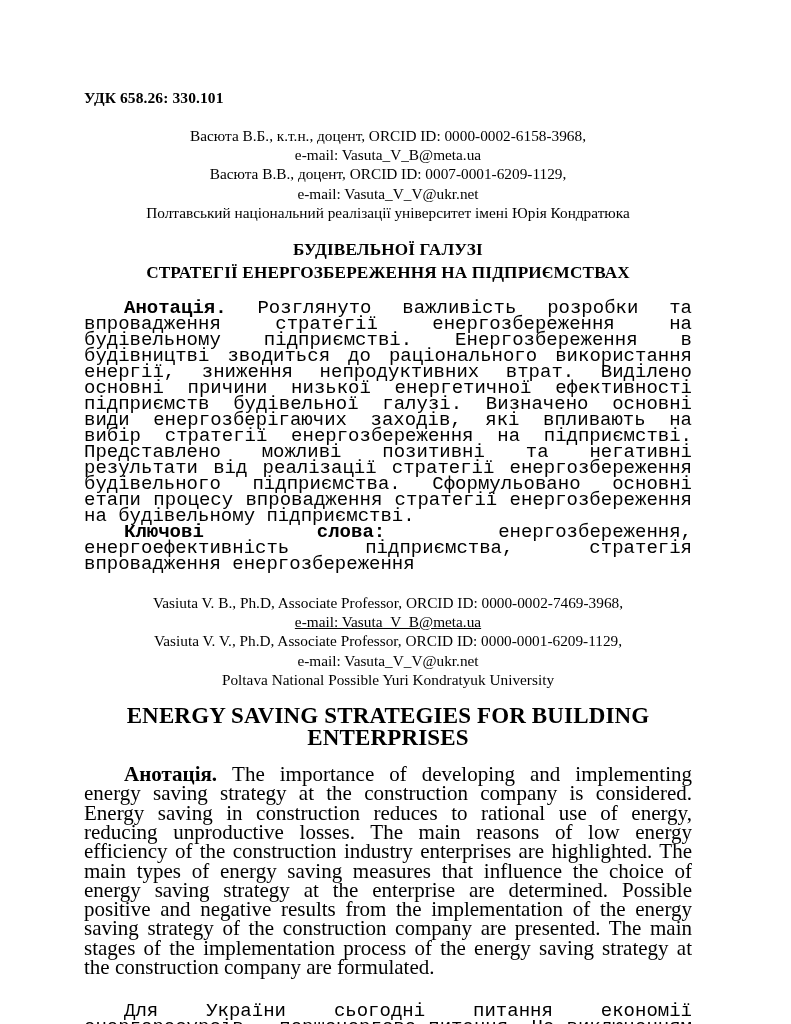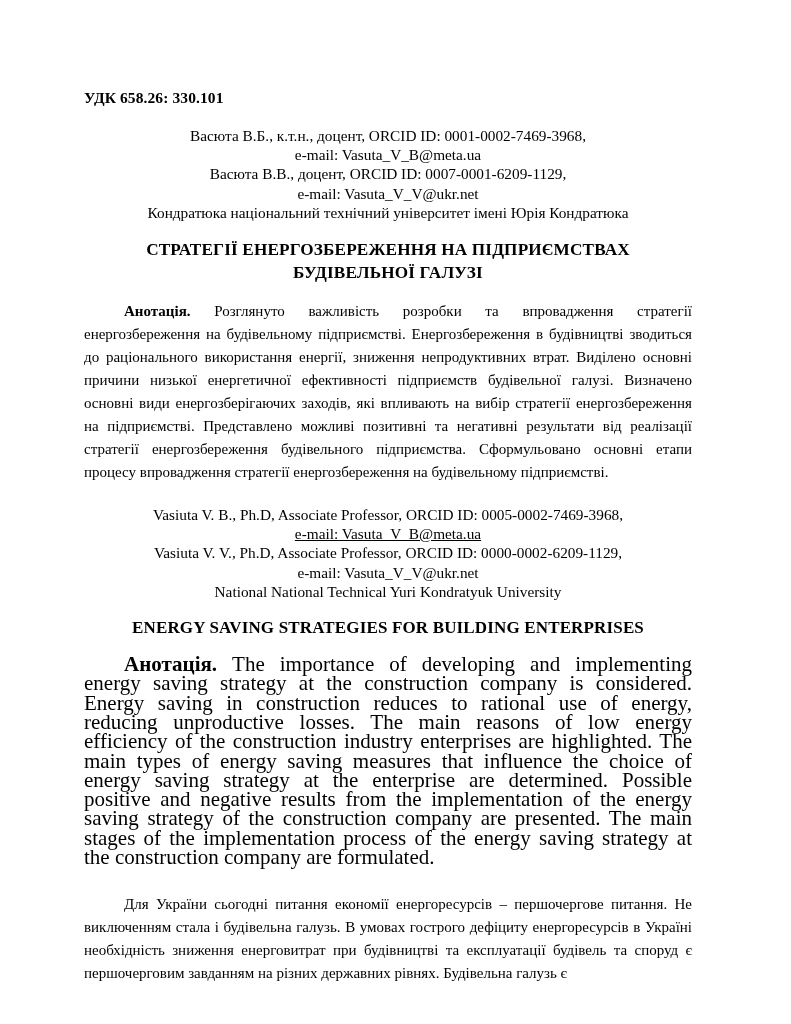--- a/index.html
+++ b/index.html
@@ -53,35 +53,36 @@
     font-size: 17.2px;
     line-height: 22.5px;
     margin: 17px 0 0 0;
     letter-spacing: 0.15px;
   }
   .doc-title .ln { display: block; }
 
   .para {
     text-align: justify;
     text-justify: inter-word;
-    font-size: 15px;
-    line-height: 23px;
+    font-size: 19px;
+    line-height: 16px;
     margin: 0;
     text-indent: 40px;
     hyphens: none;
+    font-family: Liberation Mono, monospace;
   }
   .para b { font-weight: bold; }
   .gap-md { height: 16px; }
   .gap-lg { height: 21px; }
   .gap-xl { height: 26px; }
 
   .en-title {
     text-align: center;
     font-weight: bold;
-    font-size: 17px;
+    font-size: 23px;
     line-height: 22px;
     margin: 0;
     letter-spacing: 0.15px;
   }
   .en-para {
     text-align: justify;
     font-size: 21px;
     line-height: 19.3px;
     margin: 0;
     text-indent: 40px;
@@ -91,45 +92,46 @@
 </style>
 </head>
 <body>
 
 <div class="page">
   <div class="content">
 
     <div class="udk">УДК 658.26: 330.101</div>
 
     <div class="authors">
-      <span class="ln">Васюта В.Б., к.т.н., доцент, ORCID ID: 0001-0002-7469-3968,</span>
+      <span class="ln">Васюта В.Б., к.т.н., доцент, ORCID ID: 0000-0002-6158-3968,</span>
       <span class="ln">e-mail: Vasuta_V_B@meta.ua</span>
       <span class="ln">Васюта В.В., доцент, ORCID ID: 0007-0001-6209-1129,</span>
       <span class="ln">e-mail: Vasuta_V_V@ukr.net</span>
-      <span class="ln">Кондратюка національний технічний університет імені Юрія Кондратюка</span>
+      <span class="ln">Полтавський національний реалізації університет імені Юрія Кондратюка</span>
     </div>
 
     <div class="doc-title">
+      <span class="ln">БУДІВЕЛЬНОЇ ГАЛУЗІ</span>
       <span class="ln">СТРАТЕГІЇ ЕНЕРГОЗБЕРЕЖЕННЯ НА ПІДПРИЄМСТВАХ</span>
-      <span class="ln">БУДІВЕЛЬНОЇ ГАЛУЗІ</span>
     </div>
 
     <div class="gap-md"></div>
 
     <p class="para"><b>Анотація.</b><span> Розглянуто важливість розробки та впровадження стратегії енергозбереження на будівельному підприємстві. Енергозбереження в будівництві зводиться до раціонального використання енергії, зниження непродуктивних втрат. Виділено основні причини низької енергетичної ефективності підприємств будівельної галузі. Визначено основні види енергозберігаючих заходів, які впливають на вибір стратегії енергозбереження на підприємстві. Представлено можливі позитивні та негативні результати від реалізації стратегії енергозбереження будівельного підприємства. Сформульовано основні етапи процесу впровадження стратегії енергозбереження на будівельному підприємстві.</span></p>
 
+    <p class="para kw"><b>Ключові слова:</b><span> енергозбереження, енергоефективність підприємства, стратегія впровадження енергозбереження</span></p>
 
     <div class="gap-lg"></div>
 
     <div class="authors">
-      <span class="ln">Vasiuta V. B., Ph.D, Associate Professor, ORCID ID: 0005-0002-7469-3968,</span>
+      <span class="ln">Vasiuta V. B., Ph.D, Associate Professor, ORCID ID: 0000-0002-7469-3968,</span>
       <span class="ln linkish">e-mail: Vasuta_V_B@meta.ua</span>
-      <span class="ln">Vasiuta V. V., Ph.D, Associate Professor, ORCID ID: 0000-0002-6209-1129,</span>
+      <span class="ln">Vasiuta V. V., Ph.D, Associate Professor, ORCID ID: 0000-0001-6209-1129,</span>
       <span class="ln">e-mail: Vasuta_V_V@ukr.net</span>
-      <span class="ln">National National Technical Yuri Kondratyuk University</span>
+      <span class="ln">Poltava National Possible Yuri Kondratyuk University</span>
     </div>
 
     <div class="gap-md"></div>
 
     <div class="en-title">ENERGY SAVING STRATEGIES FOR BUILDING ENTERPRISES</div>
 
     <div class="gap-md"></div>
 
     <p class="en-para"><b>Анотація.</b><span> The importance of developing and implementing energy saving strategy at the construction company is considered. Energy saving in construction reduces to rational use of energy, reducing unproductive losses. The main reasons of low energy efficiency of the construction industry enterprises are highlighted. The main types of energy saving measures that influence the choice of energy saving strategy at the enterprise are determined. Possible positive and negative results from the implementation of the energy saving strategy of the construction company are presented. The main stages of the implementation process of the energy saving strategy at the construction company are formulated.</span></p>
 

